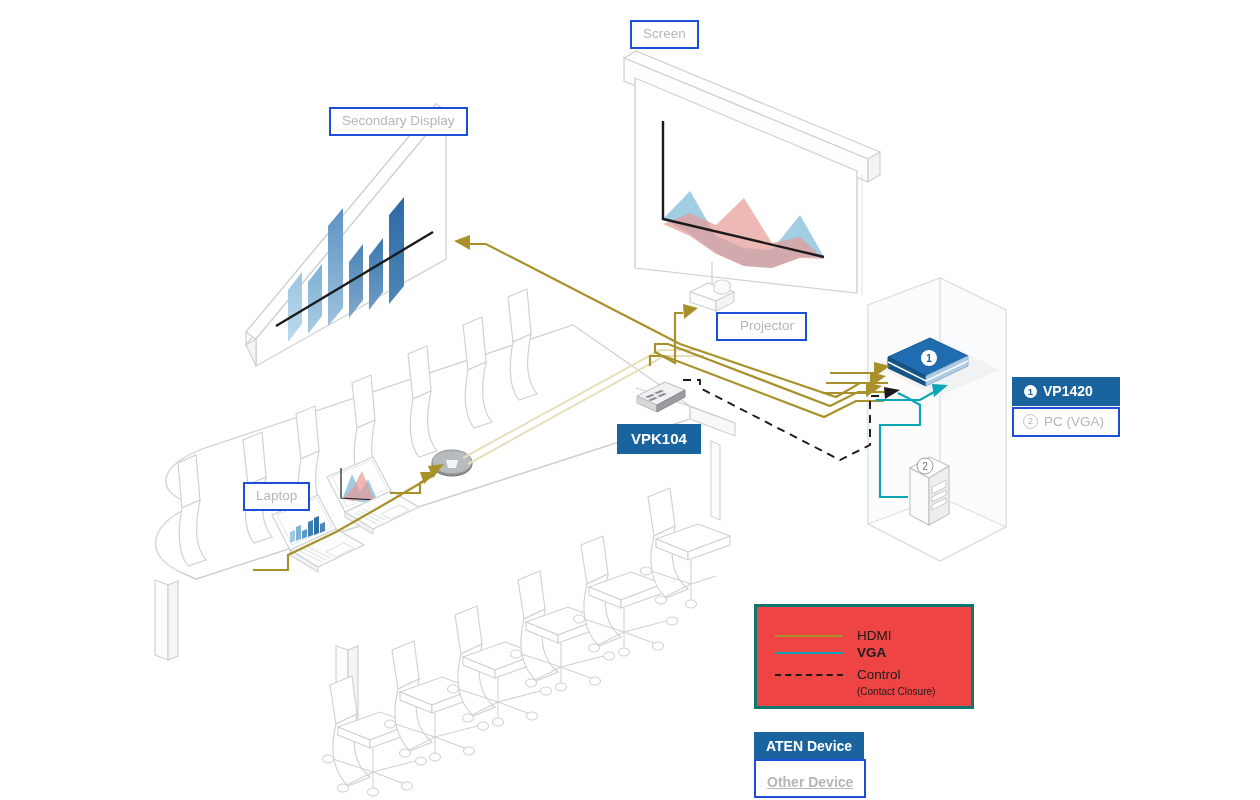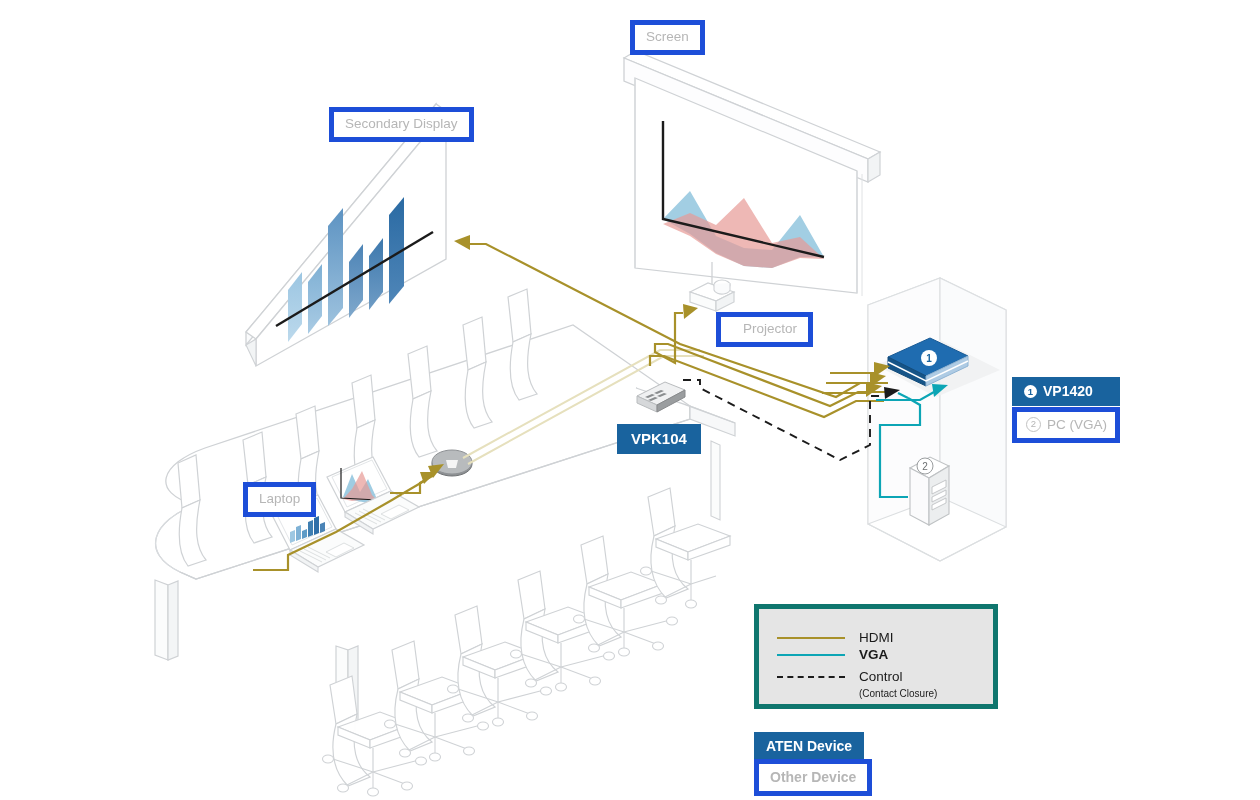--- a/index.html
+++ b/index.html
@@ -5,37 +5,37 @@
 <style>
   html,body{margin:0;padding:0;background:#ffffff;}
   body{width:1260px;height:800px;position:relative;overflow:hidden;
        font-family:"Liberation Sans","DejaVu Sans",sans-serif;}
   #stage{position:absolute;left:0;top:0;width:1260px;height:800px;}
   svg{display:block;}
 
   
   .chip{position:absolute;box-sizing:border-box;display:flex;align-items:center;
         white-space:nowrap;line-height:1;}
-  .chip-grey{border:5px solid #1d4ed8;background:#ffffff;color:#b6b6b6;
+  .chip-grey{border:2px solid #1d4ed8;background:#ffffff;color:#b6b6b6;
              font-size:13.5px;padding:5px 11px 6px;}
   .chip-blue{background:#19639e;color:#ffffff;font-size:14px;font-weight:bold;
              padding:6px 11px 7px;border:1px solid #19639e;}
   .chip-blue.lg{font-size:15px;padding:6px 13px 7px;}
 
   
   .mk{display:inline-block;width:13px;height:13px;border-radius:50%;
       font-size:9.5px;line-height:13px;text-align:center;margin-right:6px;
       font-weight:bold;flex:none;}
   .mk-fill{background:#ffffff;color:#19639e;}
   .mk-out{border:1px solid #c2c2c2;color:#b6b6b6;background:#fff;
           line-height:11px;font-weight:normal;}
 
   
-  #legend{position:absolute;left:754px;top:604px;width:244px;height:105px;
-          border:5px solid #0f766e;background:#e5e5e5;box-sizing:border-box;}
+  #legend{position:absolute;left:754px;top:604px;width:220px;height:105px;
+          border:3px solid #0f766e;background:#ef4444;box-sizing:border-box;}
   .lg-row{position:absolute;left:18px;display:flex;align-items:center;}
   .lg-swatch{width:68px;height:0;border-top-width:2.2px;border-top-style:solid;margin-right:14px;}
   .lg-txt{font-size:13.5px;color:#1b1b1b;}
   .lg-sub{position:absolute;left:100px;font-size:10px;color:#1b1b1b;}
 </style>
 </head>
 <body>
 
 <div id="stage">
 
@@ -493,17 +493,17 @@
   <div class="lg-row" style="top:60px;">
     <span class="lg-swatch" style="border-top-color:#1b1b1b;border-top-style:dashed;border-top-width:2px;"></span>
     <span class="lg-txt">Control</span>
   </div>
   <div class="lg-sub" style="top:79px;">(Contact Closure)</div>
 </div>
 
 <div class="chip chip-blue" style="left:754px;top:732px;">
   <span>ATEN Device</span>
 </div>
-<div class="chip chip-grey" style="left:754px;top:759px;font-weight:bold;font-size:14px;padding:6px 11px 7px;">
+<div class="chip chip-grey" style="left:754px;top:759px;font-weight:bold;font-size:14px;padding:14px 11px 7px;text-decoration:underline;">
   <span>Other Device</span>
 </div>
 
 </div>
 
 </body></html>

